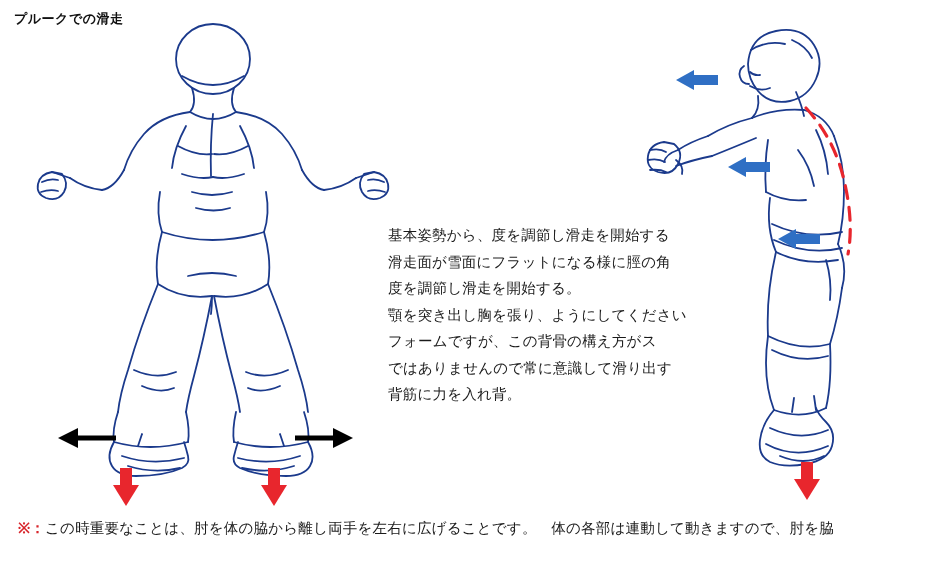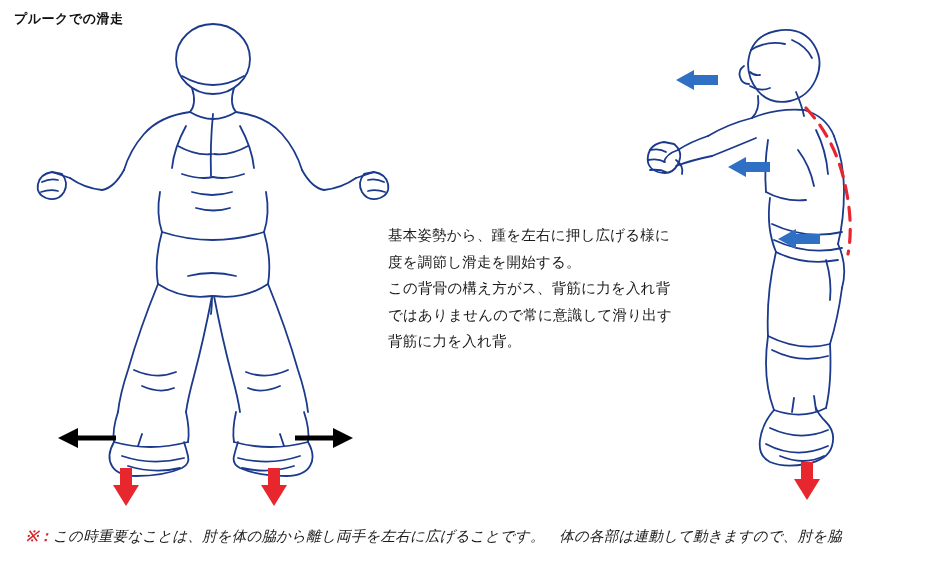--- a/index.html
+++ b/index.html
@@ -65,22 +65,21 @@
     font-size: 14.5px;
     line-height: 28px;
     color: #1a1a1a;
     letter-spacing: 0.2px;
   }
   .footnote .mark {
     color: #d8262c;
     font-weight: bold;
   }
   .footnote p {
-    margin: 12px;
-    font-style: italic;
+    margin: 4px;
   }
   .arrow-red {
     position: absolute;
   }
   .arrow-black {
     position: absolute;
   }
   .arrow-blue {
     position: absolute;
   }
@@ -288,23 +287,25 @@
   </div>
 
   <div class="arrow-red" style="left:793px; top:462px;">
     <svg width="28" height="38" viewBox="0 0 28 38" xmlns="http://www.w3.org/2000/svg">
       <rect x="8" y="0" width="12" height="20" fill="#e8262d"></rect>
       <polygon points="14,38 1,17 27,17" fill="#e8262d"></polygon>
     </svg>
   </div>
 
   <div class="body-text">
-    <p>基本姿勢から、踵を左右に押し広げる様に</p>
+    <p>基本姿勢から、度を調節し滑走を開始する</p>
+    <p>滑走面が雪面にフラットになる様に脛の角</p>
     <p>度を調節し滑走を開始する。</p>
-    <p>この背骨の構え方がス、背筋に力を入れ背</p>
+    <p>顎を突き出し胸を張り、ようにしてください</p>
+    <p>フォームですが、この背骨の構え方がス</p>
     <p>ではありませんので常に意識して滑り出す</p>
     <p>背筋に力を入れ背。</p>
   </div>
 
   <div class="footnote">
     <p><span class="mark">※：</span><span>この時重要なことは、肘を体の脇から離し両手を左右に広げることです。　体の各部は連動して動きますので、肘を脇</span></p>
   </div>
 
 </div>
 

